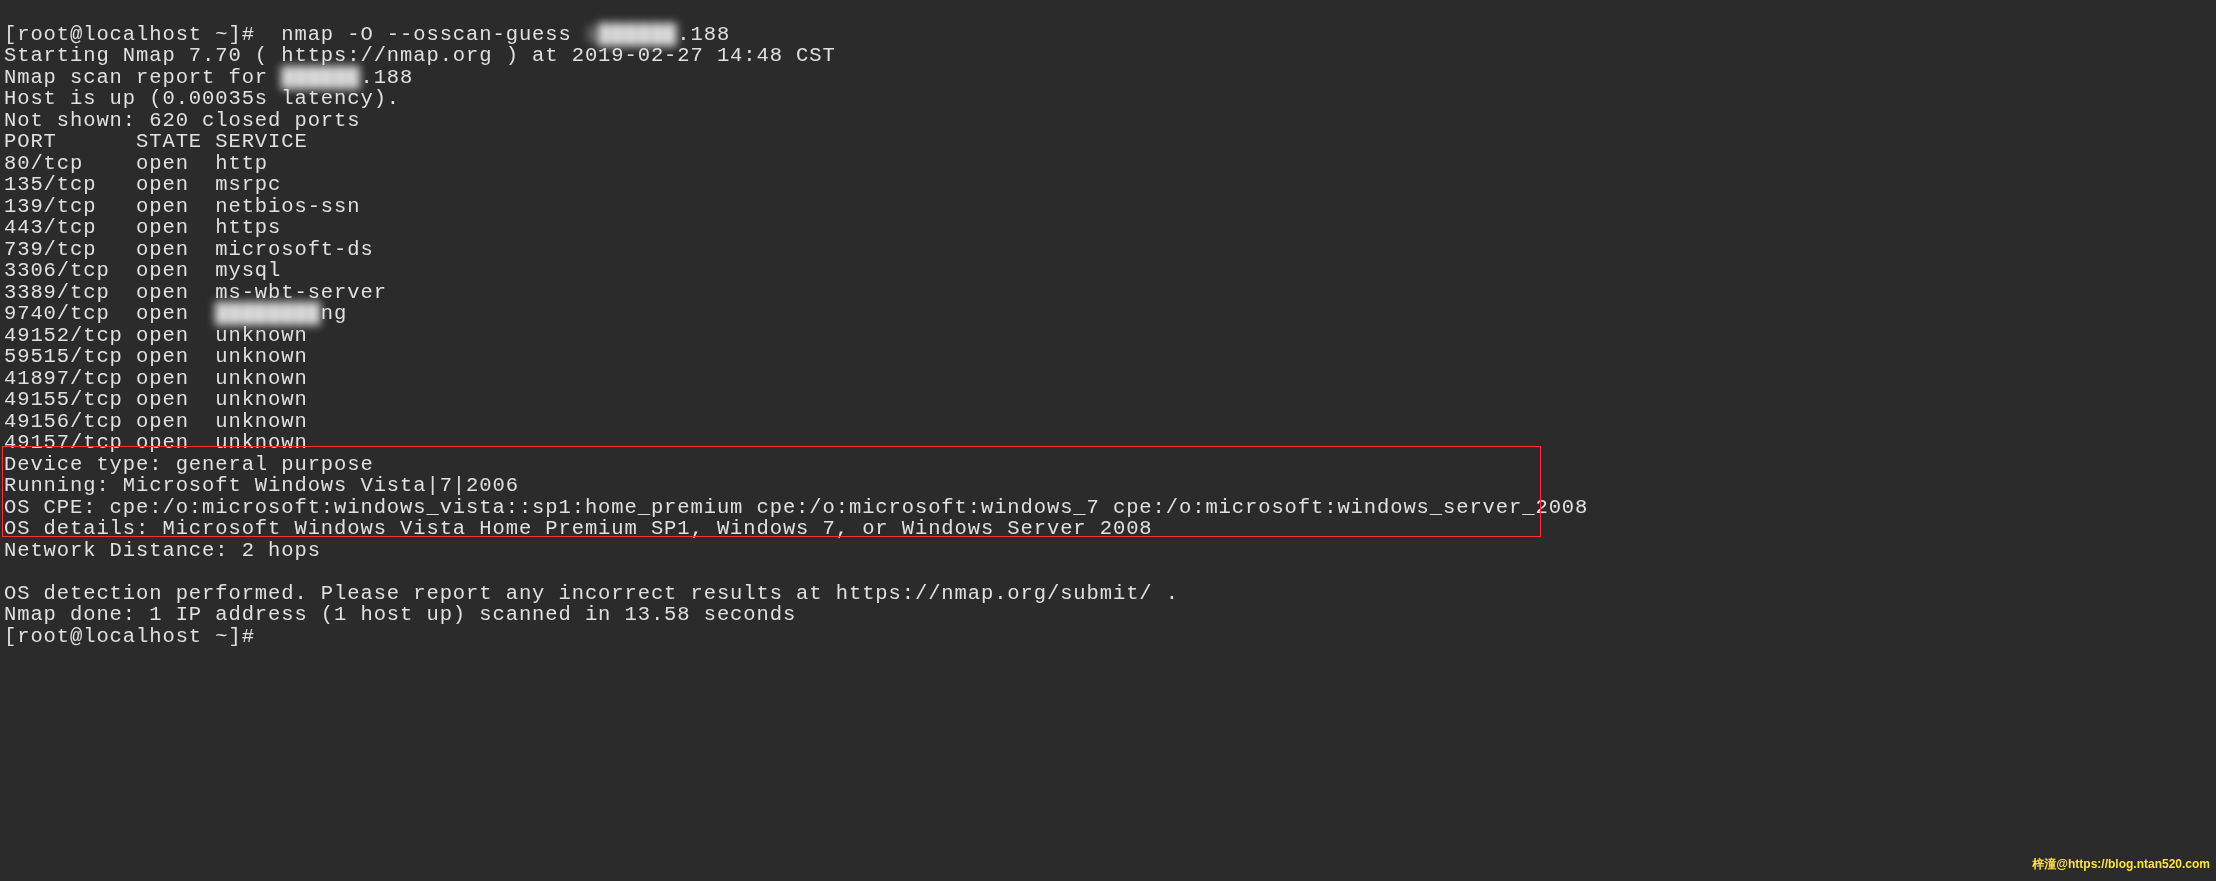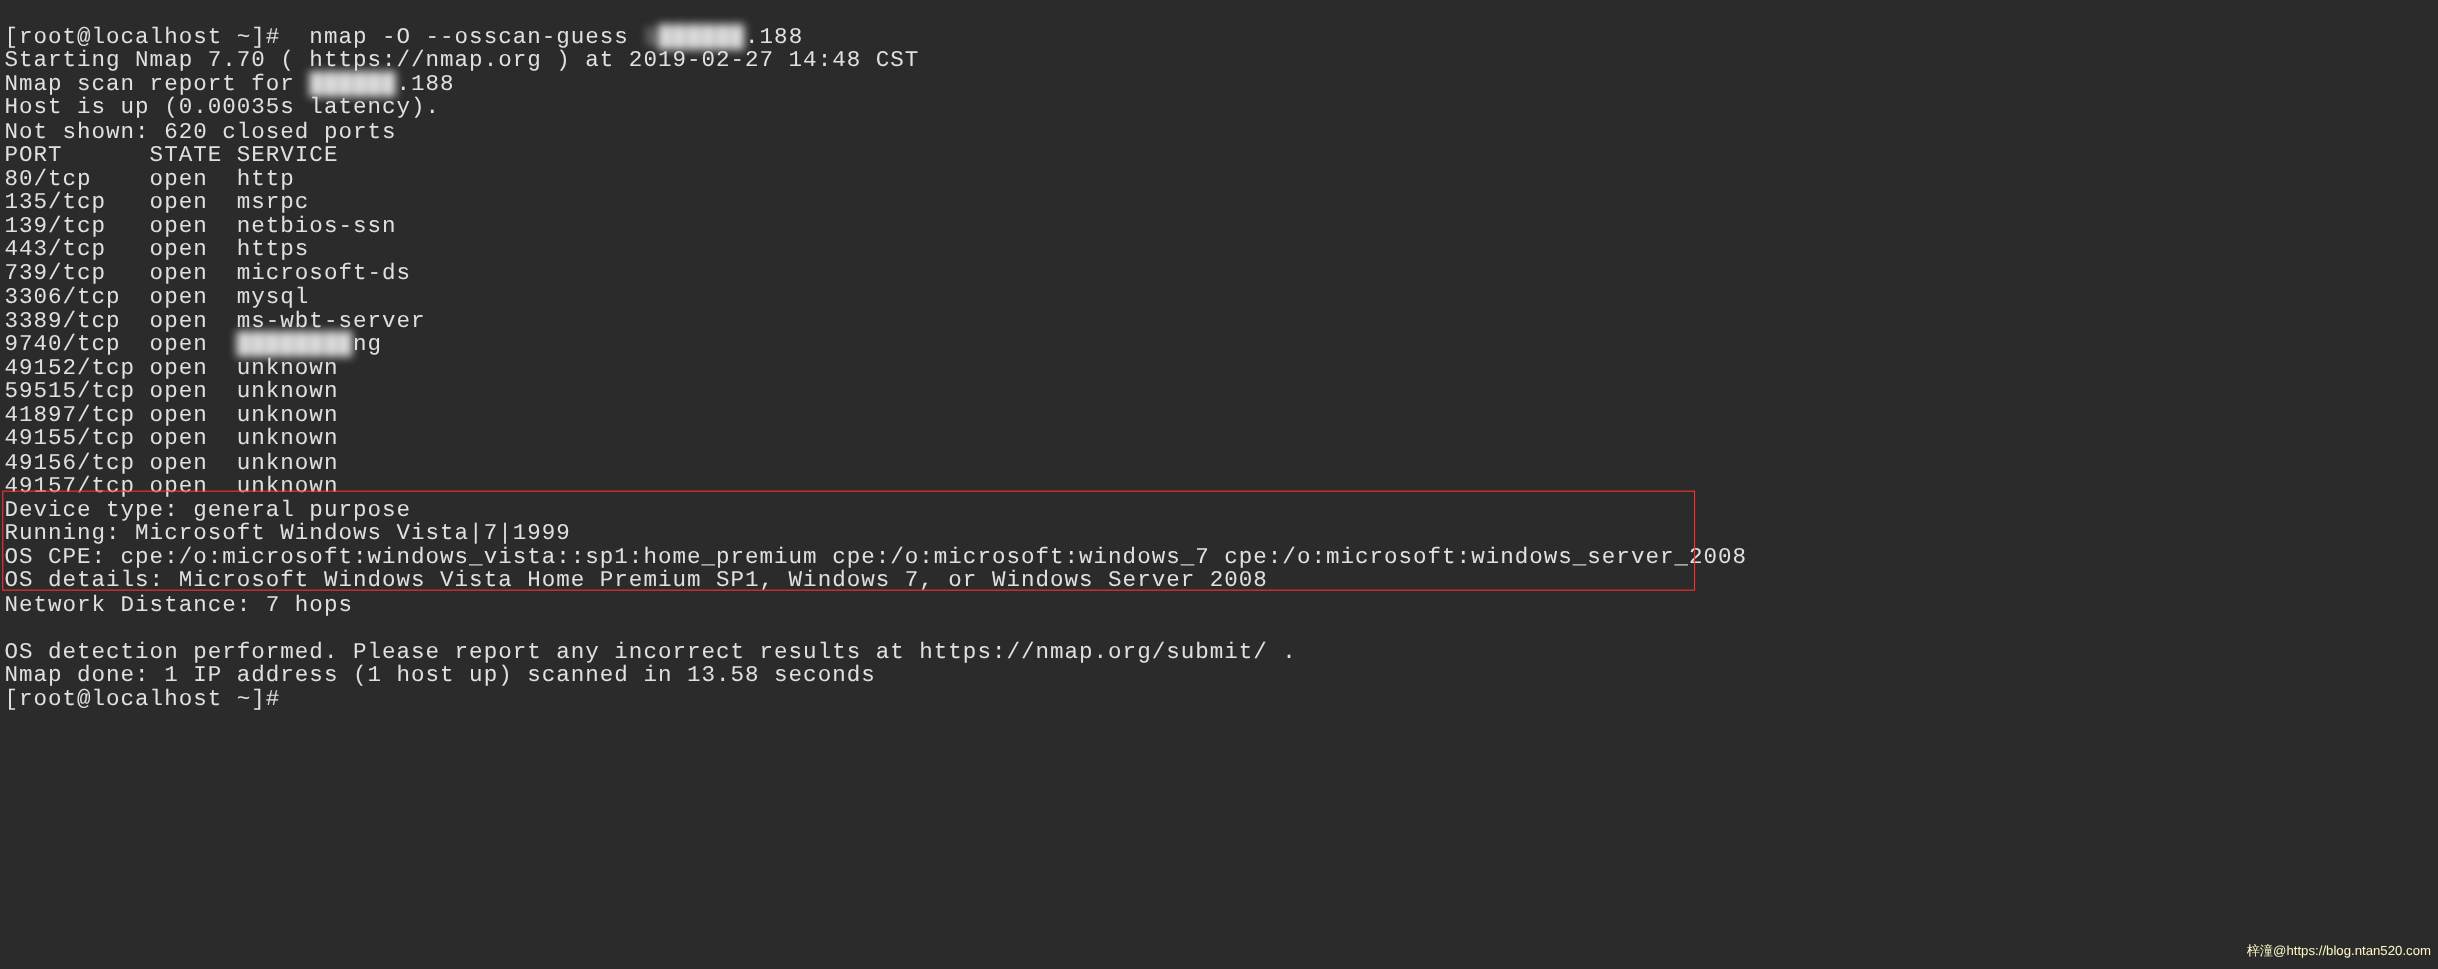--- a/index.html
+++ b/index.html
@@ -35,24 +35,25 @@
     height: 89px;
     border: 1.5px solid #ff3030;
     background: transparent;
     pointer-events: none;
   }
   .watermark {
     position: absolute;
     right: 6px;
     bottom: 6px;
     font-size: 12px;
-    color: #fef9c3;
+    color: #fde047;
     font-family: sans-serif;
     letter-spacing: 0;
     white-space: nowrap;
+    font-weight: bold;
   }
 </style>
 </head>
 <body>
 
 <div class="terminal">
 <span>[root@localhost ~]#</span><span>  nmap -O --osscan-guess </span><span class="blur">1██████</span><span>.188</span>
 <span>Starting Nmap 7.70 ( https://nmap.org ) at 2019-02-27 14:48 CST</span>
 <span>Nmap scan report for </span><span class="blur">██████</span><span>.188</span>
 <span>Host is up (0.00035s latency).</span>
@@ -66,23 +67,23 @@
 <span>3306/tcp  open  mysql</span>
 <span>3389/tcp  open  ms-wbt-server</span>
 <span>9740/tcp  open  </span><span class="blur">████████</span><span>ng</span>
 <span>49152/tcp open  unknown</span>
 <span>59515/tcp open  unknown</span>
 <span>41897/tcp open  unknown</span>
 <span>49155/tcp open  unknown</span>
 <span>49156/tcp open  unknown</span>
 <span>49157/tcp open  unknown</span>
 <span>Device type: general purpose</span>
-<span>Running: Microsoft Windows Vista|7|1999</span>
+<span>Running: Microsoft Windows Vista|7|2006</span>
 <span>OS CPE: cpe:/o:microsoft:windows_vista::sp1:home_premium cpe:/o:microsoft:windows_7 cpe:/o:microsoft:windows_server_2008</span>
 <span>OS details: Microsoft Windows Vista Home Premium SP1, Windows 7, or Windows Server 2008</span>
-<span>Network Distance: 7 hops</span>
+<span>Network Distance: 2 hops</span>
 <span></span>
 <span>OS detection performed. Please report any incorrect results at https://nmap.org/submit/ .</span>
 <span>Nmap done: 1 IP address (1 host up) scanned in 13.58 seconds</span>
 <span>[root@localhost ~]#</span>
 <div class="highlight-box"></div>
 <div class="watermark">梓潼@https://blog.ntan520.com</div>
 </div>
 
 </body></html>

